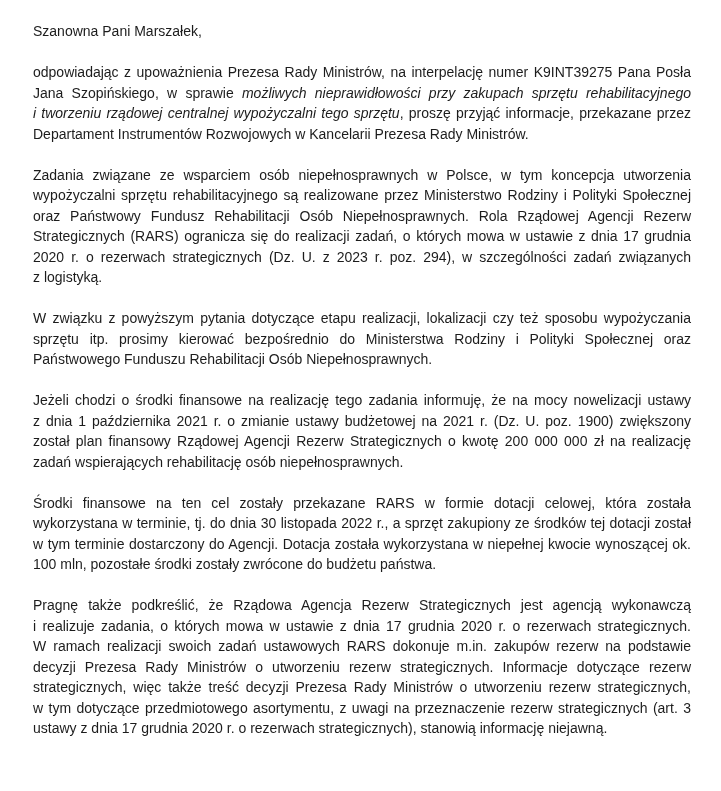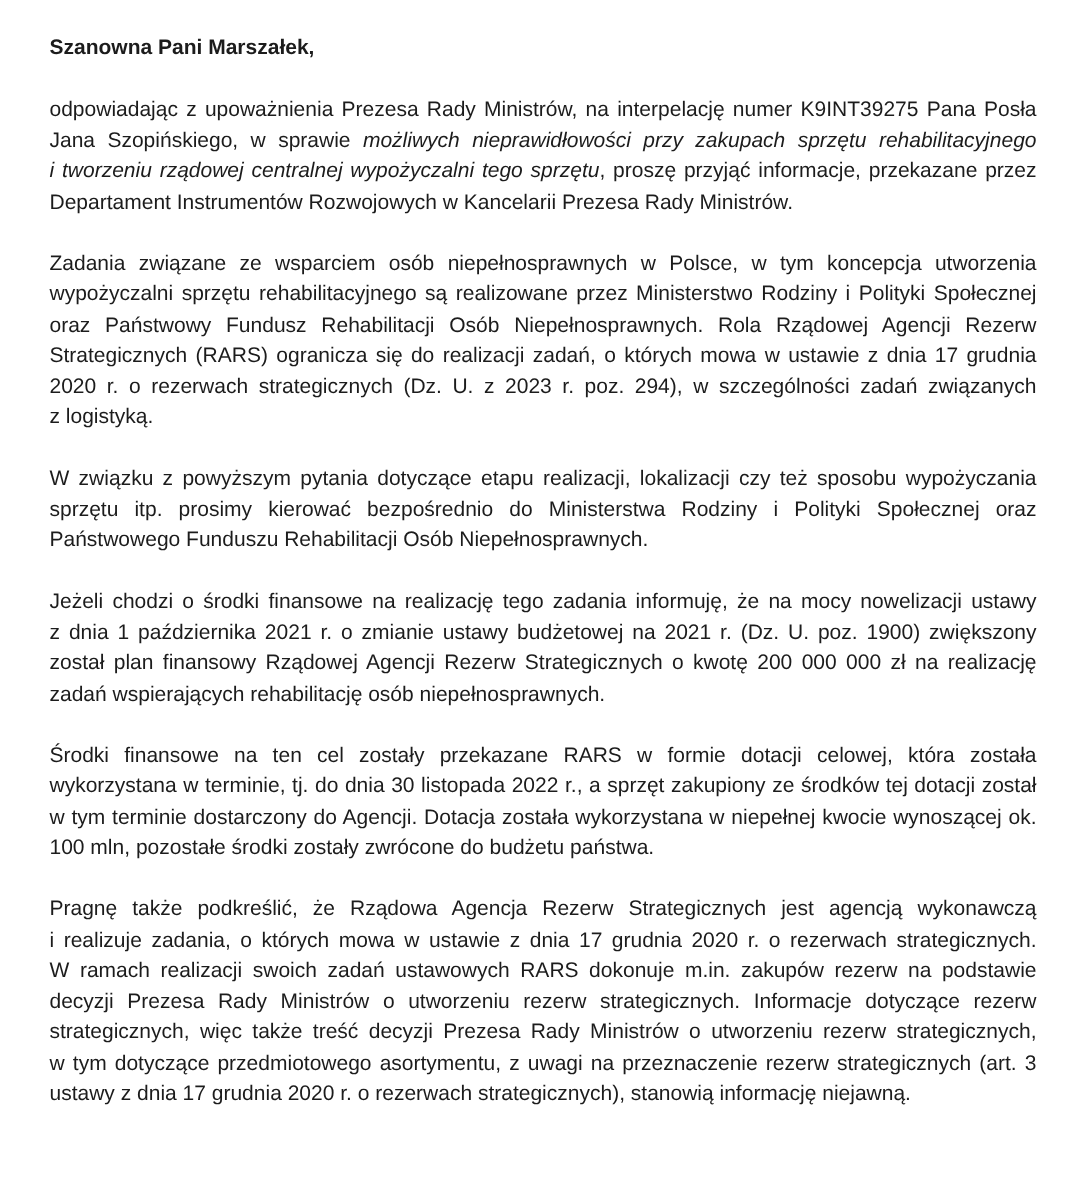--- a/index.html
+++ b/index.html
@@ -17,21 +17,20 @@
     overflow: hidden;
     font-family: "Liberation Sans", "DejaVu Sans", sans-serif;
     font-size: 14px;
     line-height: 20.5px;
     color: #1c1c1c;
     -webkit-font-smoothing: antialiased;
   }
   .salutation {
     margin: 0 0 20.5px 0;
     text-align: left;
-    font-weight: bold;
   }
   .para {
     margin: 0 0 20.5px 0;
     text-align: justify;
     text-justify: inter-word;
   }
   .para:last-child {
     margin-bottom: 0;
   }
   .para em {

